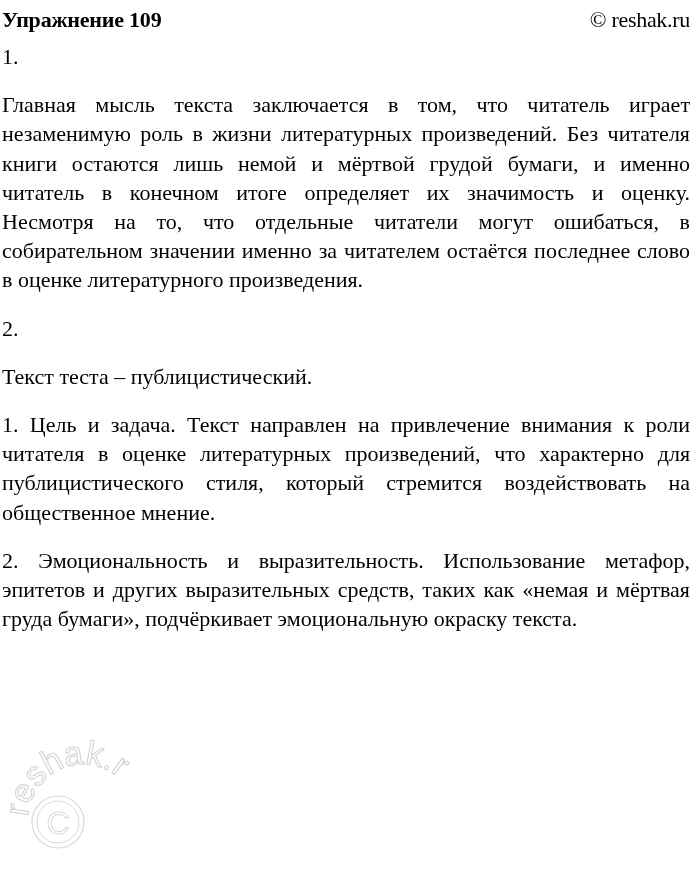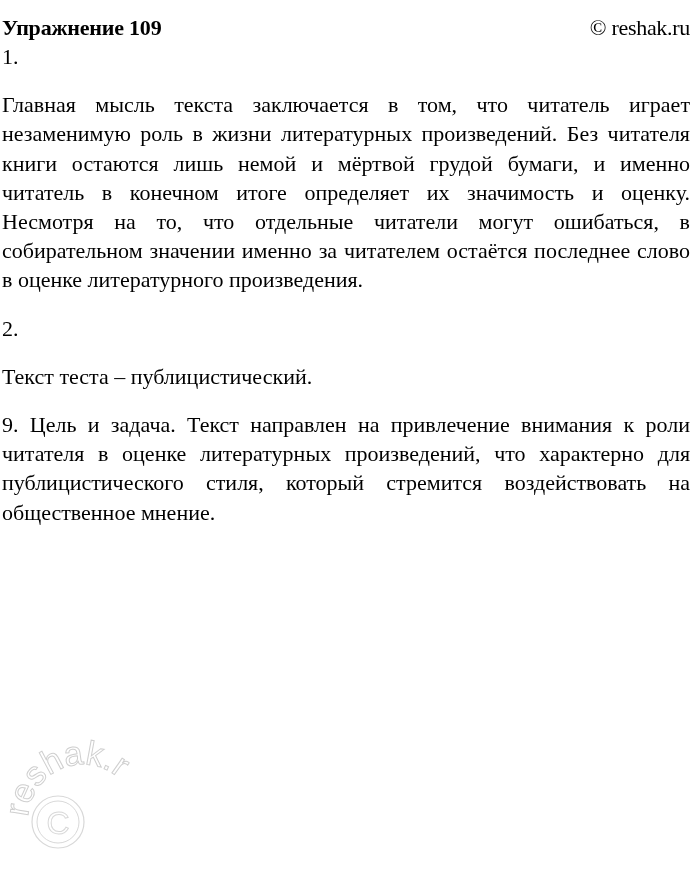--- a/index.html
+++ b/index.html
@@ -10,21 +10,21 @@
     body {
       width: 692px;
       height: 872px;
       position: relative;
       overflow: hidden;
       font-family: "Liberation Serif", "DejaVu Serif", serif;
       color: #000000;
     }
     .header {
       position: absolute;
-      top: 16px;
+      top: 8px;
       left: 0;
       width: 692px;
       height: 30px;
     }
     .title {
       position: absolute;
       left: 2px;
       top: -2px;
       font-size: 22px;
       font-weight: bold;
@@ -72,21 +72,22 @@
   <div class="copyright">© reshak.ru</div>
 </div>
 
 <div class="content">
   <p class="p num">1.</p>
   <p class="p gap">Главная мысль текста заключается в том, что читатель играет незаменимую роль в жизни литературных произведений. Без читателя книги остаются лишь немой и мёртвой грудой бумаги, и именно читатель в конечном итоге определяет их значимость и оценку. Несмотря на то, что отдельные читатели могут ошибаться, в собирательном значении именно за читателем остаётся последнее слово в оценке литературного произведения.</p>
 
   <p class="p num">2.</p>
   <p class="p gap">Текст теста – публицистический.</p>
 
-  <p class="p gap">9. Цель и задача. Текст направлен на привлечение внимания к роли читателя в оценке литературных произведений, что характерно для публицистического стиля, который стремится воздействовать на общественное мнение.</p>
+  <p class="p gap">1. Цель и задача. Текст направлен на привлечение внимания к роли читателя в оценке литературных произведений, что характерно для публицистического стиля, который стремится воздействовать на общественное мнение.</p>
+  <p class="p gap">2. Эмоциональность и выразительность. Использование метафор, эпитетов и других выразительных средств, таких как «немая и мёртвая груда бумаги», подчёркивает эмоциональную окраску текста.</p>
 </div>
 
 <svg class="watermark" viewBox="0 0 140 140" xmlns="http://www.w3.org/2000/svg">
   <defs>
     <path id="wm-arc" d="M 20 95 A 55 55 0 0 1 115 60"></path>
   </defs>
   <text font-family="Liberation Sans, DejaVu Sans, sans-serif" font-size="34" fill="none" stroke="#a8a8a8" stroke-width="1">
     <textPath href="#wm-arc">reshak.ru</textPath>
   </text>
   <circle cx="50" cy="100" r="26" fill="none" stroke="#b8b8b8" stroke-width="1.2"></circle>

